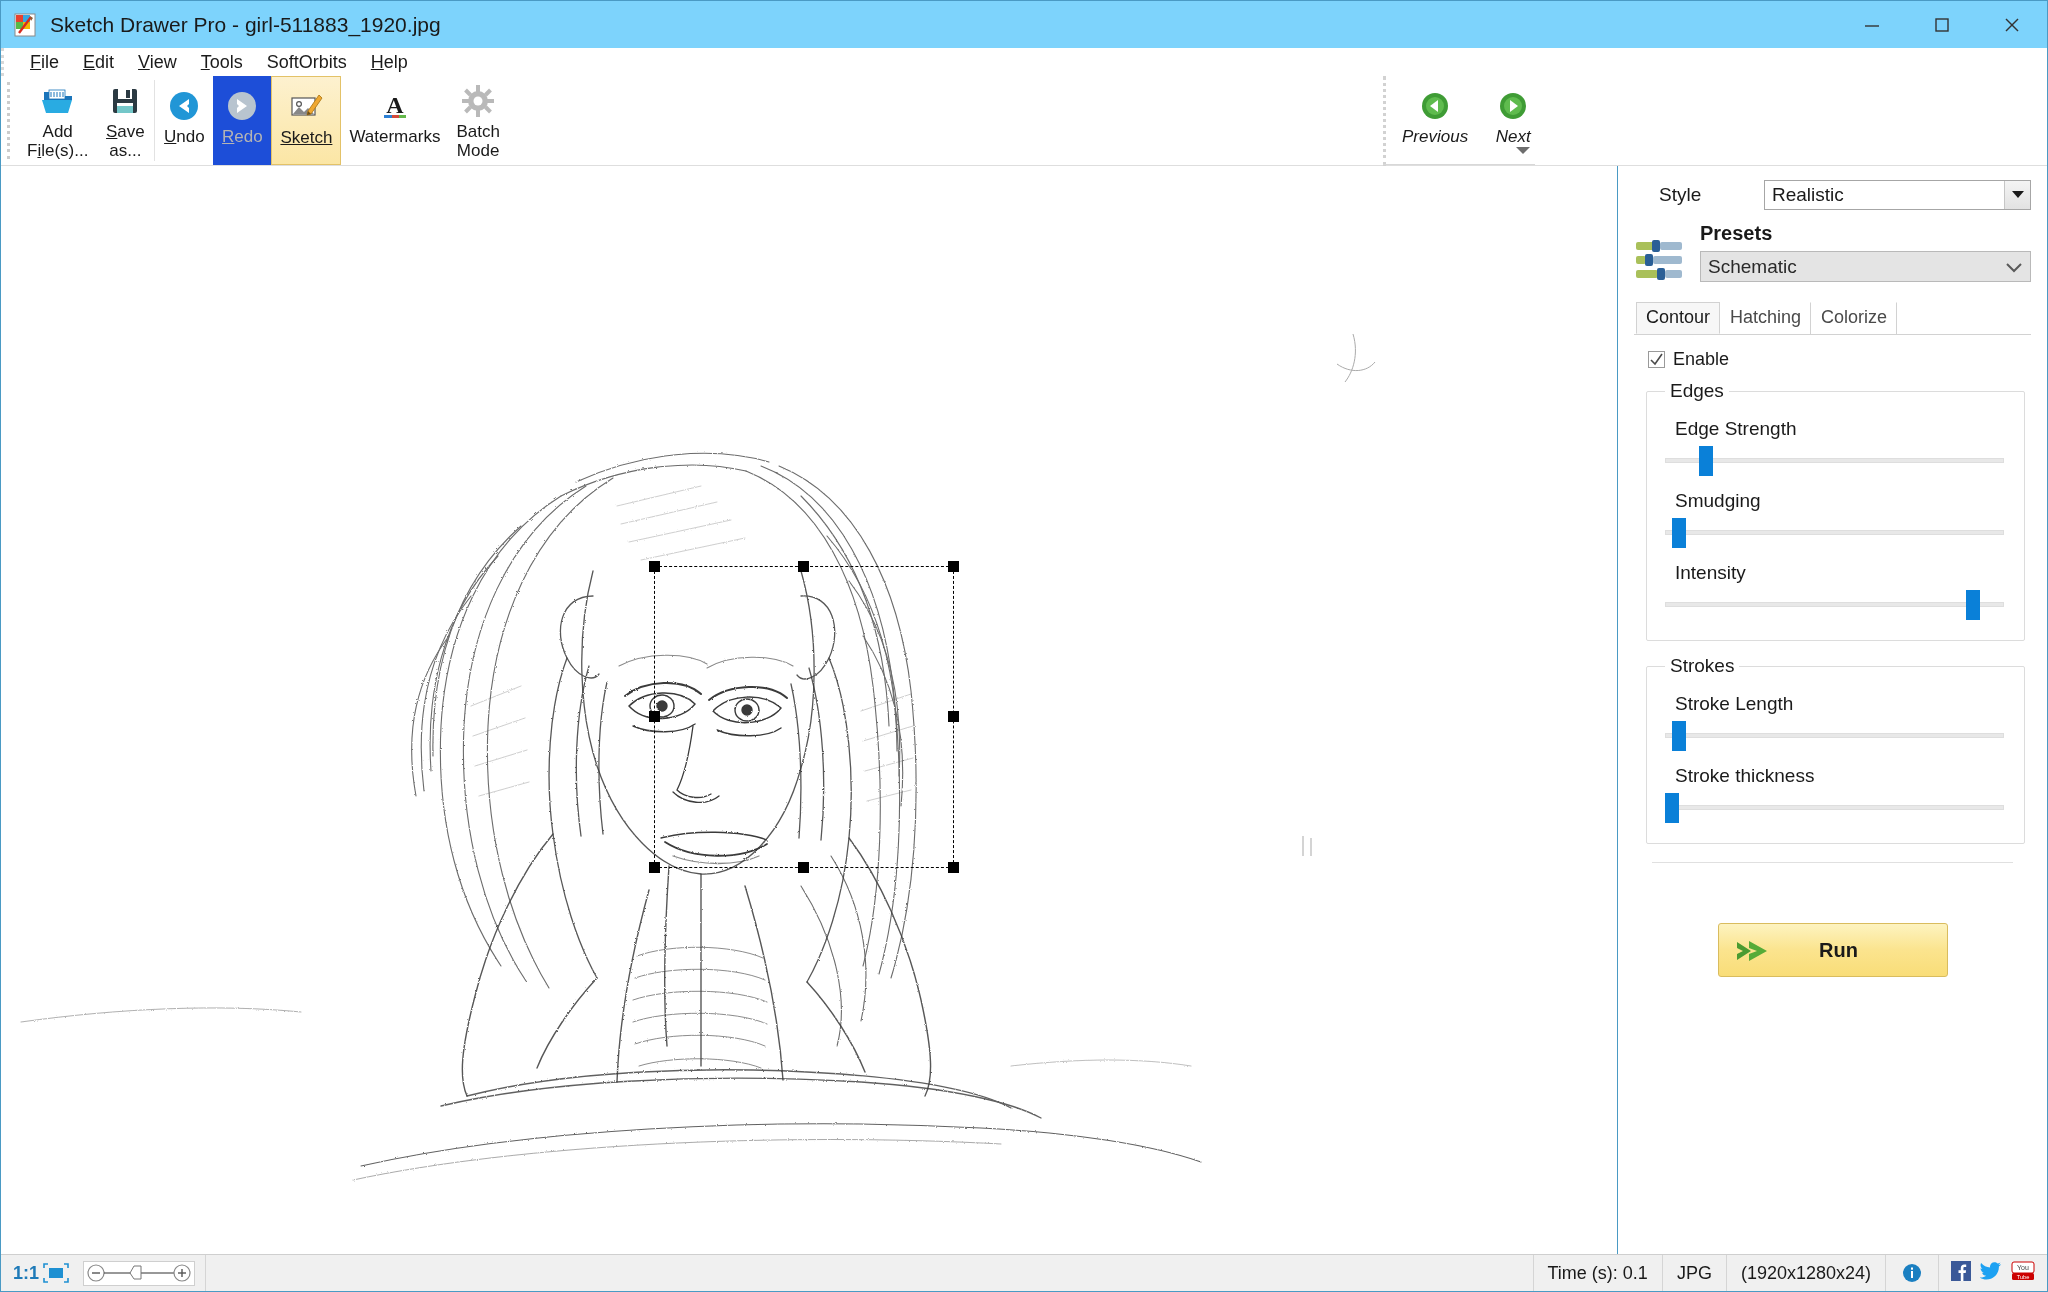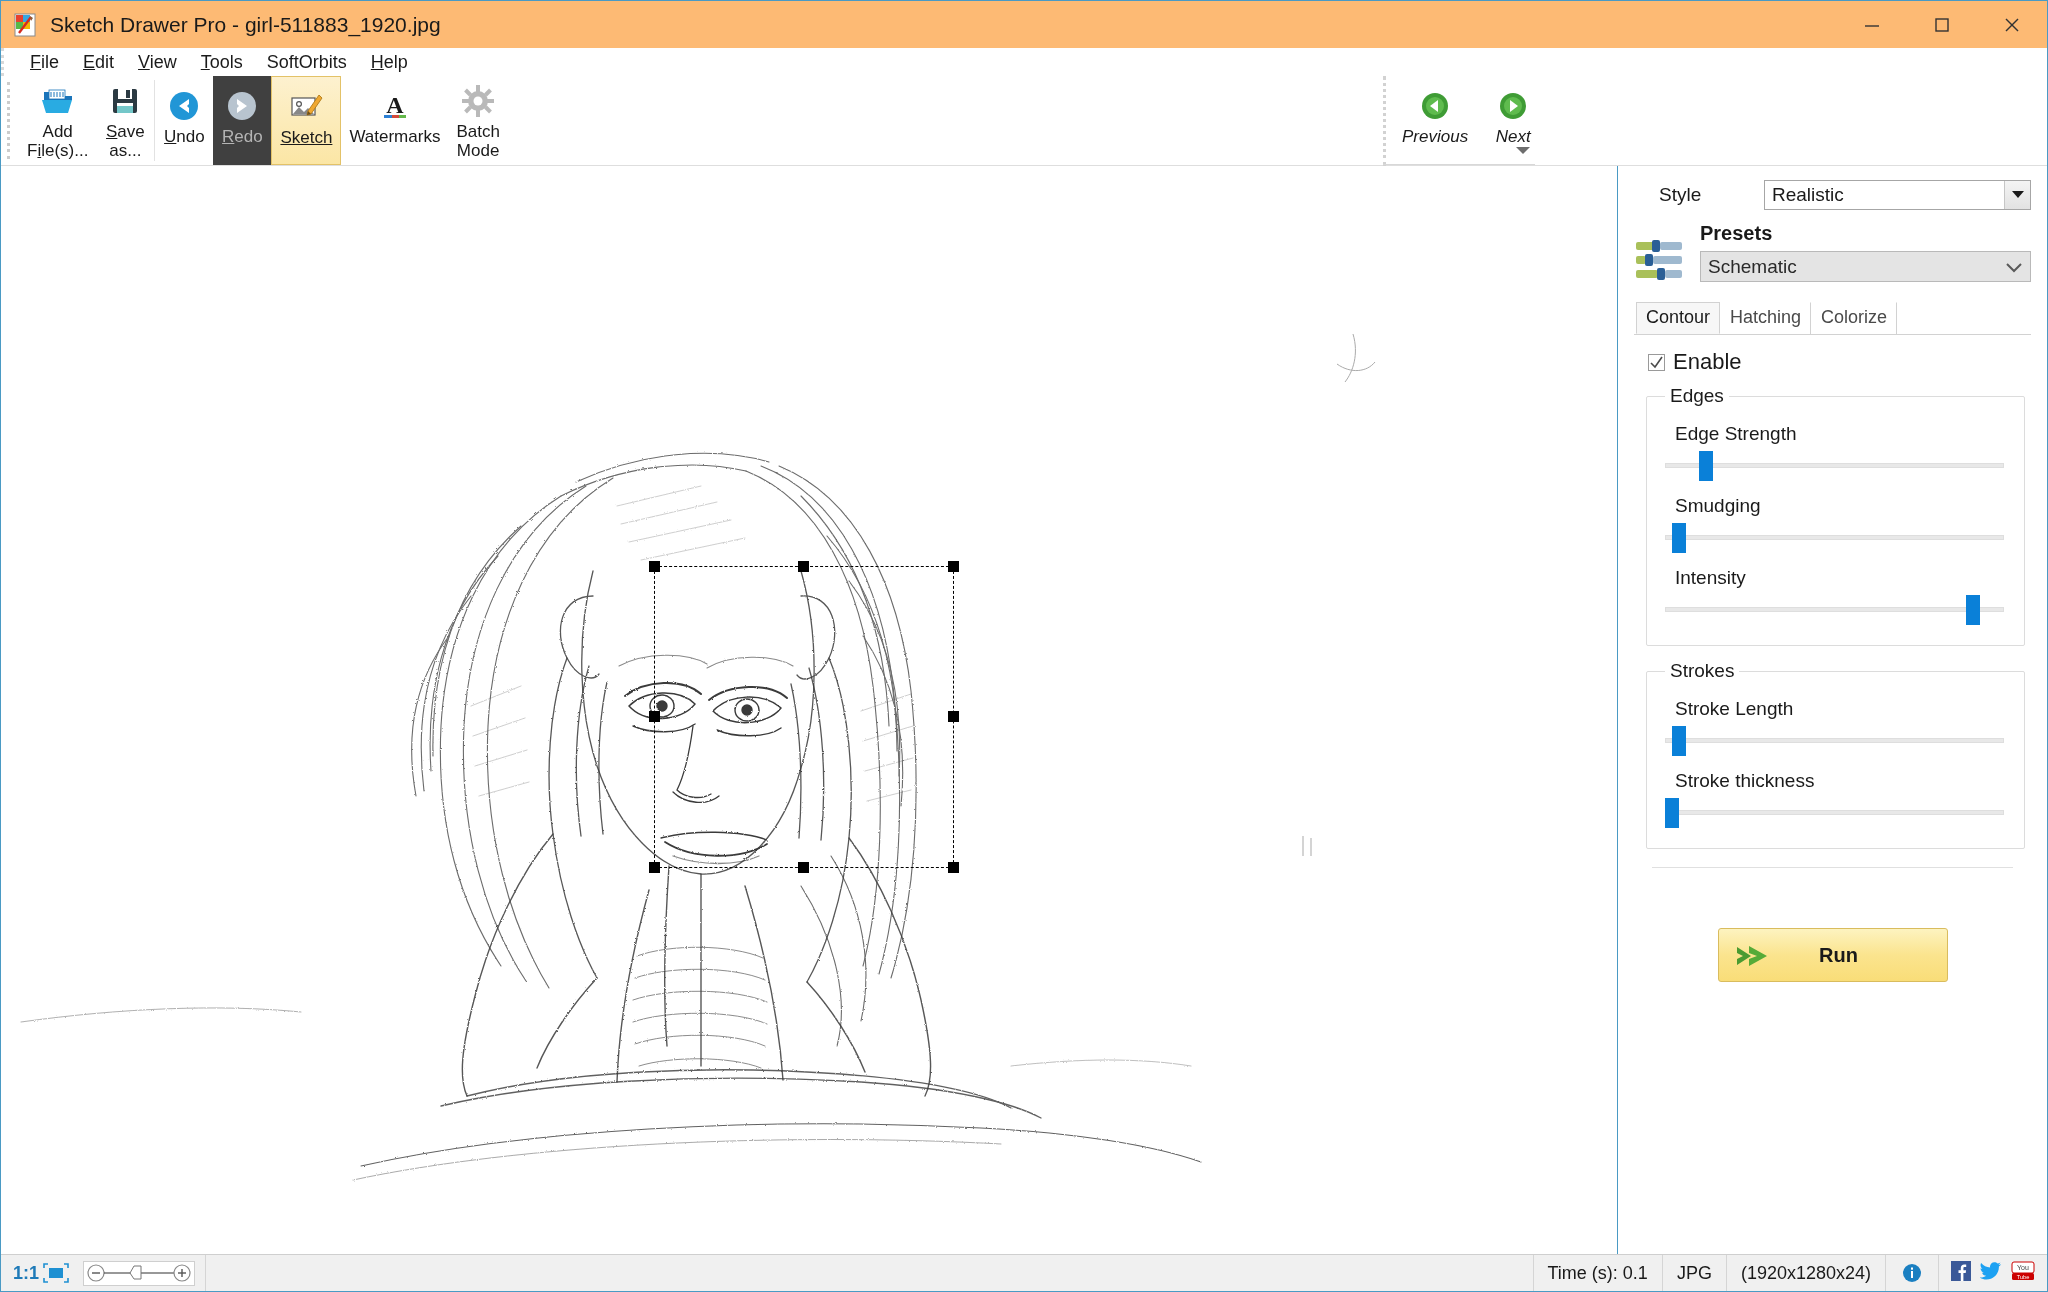--- a/index.html
+++ b/index.html
@@ -18,21 +18,21 @@
     display: flex;
     flex-direction: column;
   }
 
   
   .titlebar {
     height: 47px;
     flex: 0 0 47px;
     display: flex;
     align-items: center;
-    background: #fdba74;
+    background: #7dd3fc;
     padding-left: 12px;
     position: relative;
   }
   .app-icon {
     width: 26px; height: 26px;
     margin-right: 11px;
     position: relative;
     flex: 0 0 26px;
   }
   .title-text {
@@ -301,21 +301,21 @@
     margin: 14px 0 10px 14px;
   }
   .chk {
     width: 17px; height: 17px;
     border: 1px solid #9a9a9a;
     background: #ffffff;
     margin-right: 8px;
     position: relative;
     flex: 0 0 17px;
   }
-  .enable-label { font-size: 22px; color: #1a1a1a; }
+  .enable-label { font-size: 18px; color: #1a1a1a; }
 
   fieldset.group {
     border: 1px solid #dcdcdc;
     border-radius: 2px;
     margin: 0 6px 14px 12px;
     padding: 2px 16px 16px 16px;
   }
   fieldset.group legend {
     font-size: 19px;
     color: #1a1a1a;
@@ -513,21 +513,21 @@
     <div class="tb-btn" style="padding-top:12px;">
       <div class="tb-icon">
         <svg width="36" height="36" viewBox="0 0 36 36">
           <circle cx="18" cy="18" r="14" fill="#2196d6"></circle>
           <path d="M23 11 L13 18 L23 25 L23 20 L21 18 L23 16 Z" fill="#ffffff"></path>
         </svg>
       </div>
       <div class="tb-label"><span class="underline-key">U</span>ndo</div>
     </div>
 
-    <div class="tb-btn disabled" style="padding-top:12px;background:#404040;">
+    <div class="tb-btn disabled" style="padding-top:12px;background:#1d4ed8;">
       <div class="tb-icon">
         <svg width="36" height="36" viewBox="0 0 36 36">
           <circle cx="18" cy="18" r="14" fill="#b8c4cf"></circle>
           <path d="M13 11 L23 18 L13 25 L13 20 L15 18 L13 16 Z" fill="#ffffff"></path>
         </svg>
       </div>
       <div class="tb-label"><span class="underline-key">R</span>edo</div>
     </div>
 
     <div class="tb-btn active" style="padding-top:12px;">

